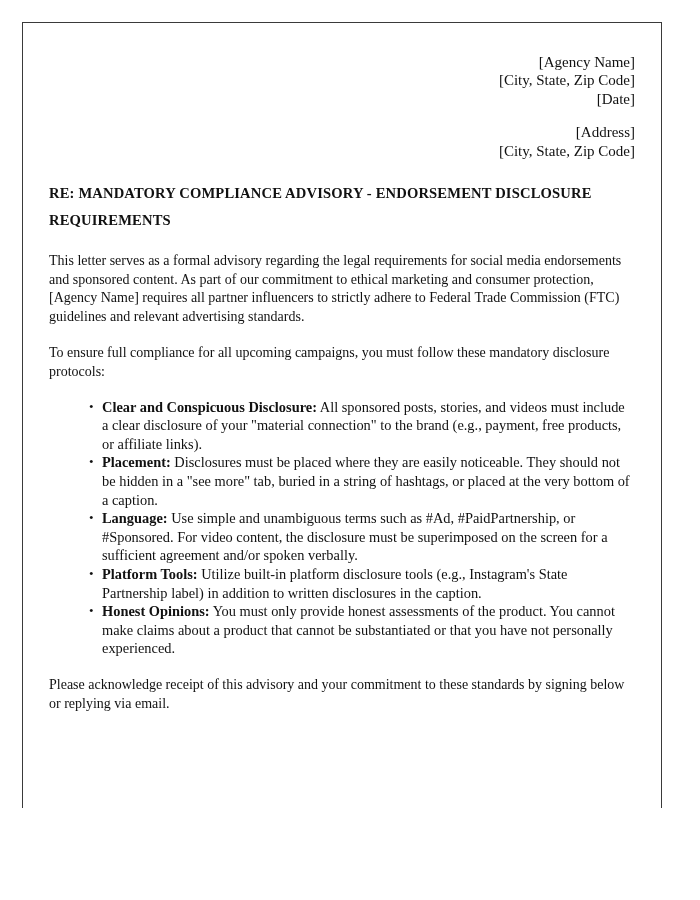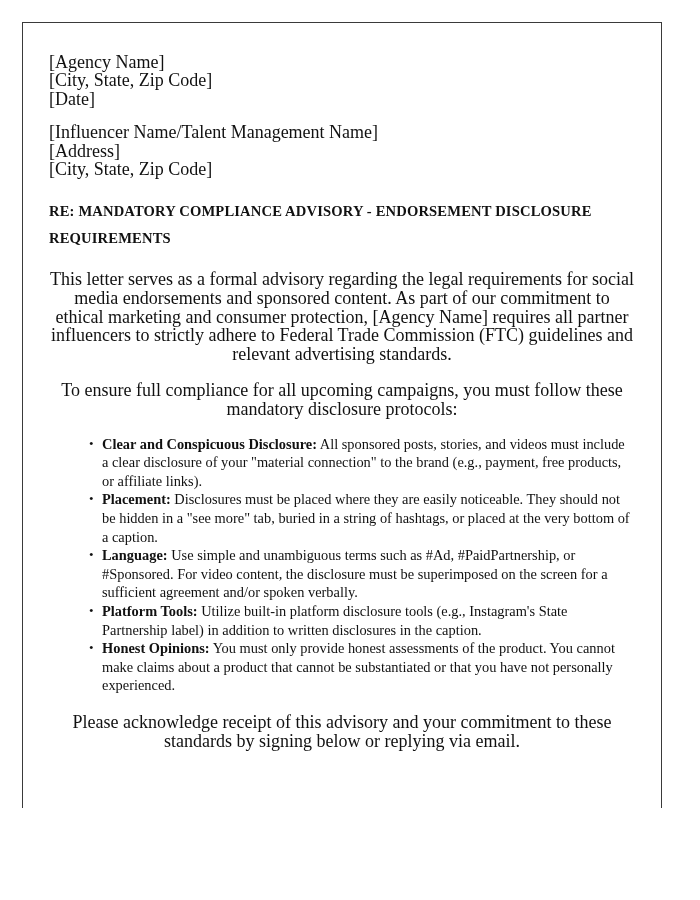--- a/index.html
+++ b/index.html
@@ -27,23 +27,24 @@
     border-bottom: none;
     background: #ffffff;
     overflow: hidden;
   }
 
   .page-inner {
     padding: 30px 26px 0 26px;
   }
 
   .addr-block {
-    font-size: 18px;
+    font-size: 15px;
     line-height: 18.4px;
     margin: 0;
+    text-align: right;
   }
   .addr-block .line {
     white-space: pre;
   }
 
   .block-gap {
     height: 15px;
   }
 
   .subject {
@@ -54,24 +55,24 @@
     letter-spacing: 0.15px;
   }
 
   .salutation {
     font-size: 14.4px;
     line-height: 18.4px;
     margin: 19px 0 0 0;
   }
 
   p.body-para {
-    font-size: 18px;
+    font-size: 14px;
     line-height: 18.6px;
     margin: 18px 0 0 0;
-    text-align: center;
+    text-align: left;
   }
 
   ul.protocol-list {
     margin: 16px 4px 0 0;
     padding: 0 0 0 40px;
     list-style: none;
   }
   ul.protocol-list > li {
     position: relative;
     font-size: 14.4px;
@@ -99,21 +100,20 @@
 
     <div class="addr-block">
       <div class="line">[Agency Name]</div>
       <div class="line">[City, State, Zip Code]</div>
       <div class="line">[Date]</div>
     </div>
 
     <div class="block-gap"></div>
 
     <div class="addr-block">
-      <div class="line">[Influencer Name/Talent Management Name]</div>
       <div class="line">[Address]</div>
       <div class="line">[City, State, Zip Code]</div>
     </div>
 
     <div class="subject">RE: MANDATORY COMPLIANCE ADVISORY - ENDORSEMENT DISCLOSURE REQUIREMENTS</div>
 
 
     <p class="body-para">This letter serves as a formal advisory regarding the legal requirements for social media endorsements and sponsored content. As part of our commitment to ethical marketing and consumer protection, [Agency Name] requires all partner influencers to strictly adhere to Federal Trade Commission (FTC) guidelines and relevant advertising standards.</p>
 
     <p class="body-para">To ensure full compliance for all upcoming campaigns, you must follow these mandatory disclosure protocols:</p>

